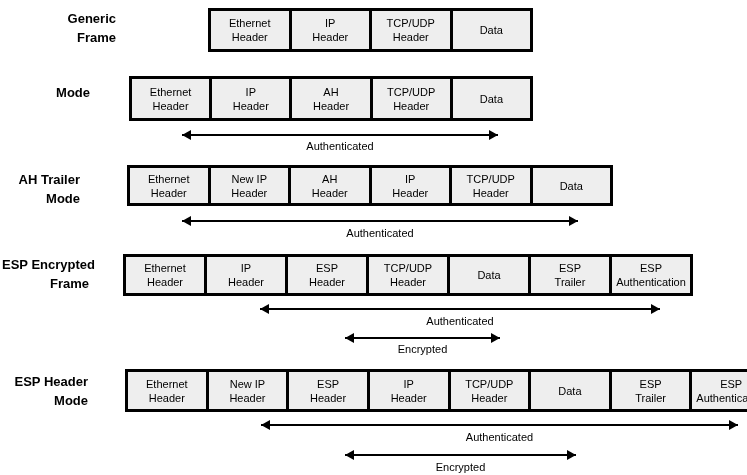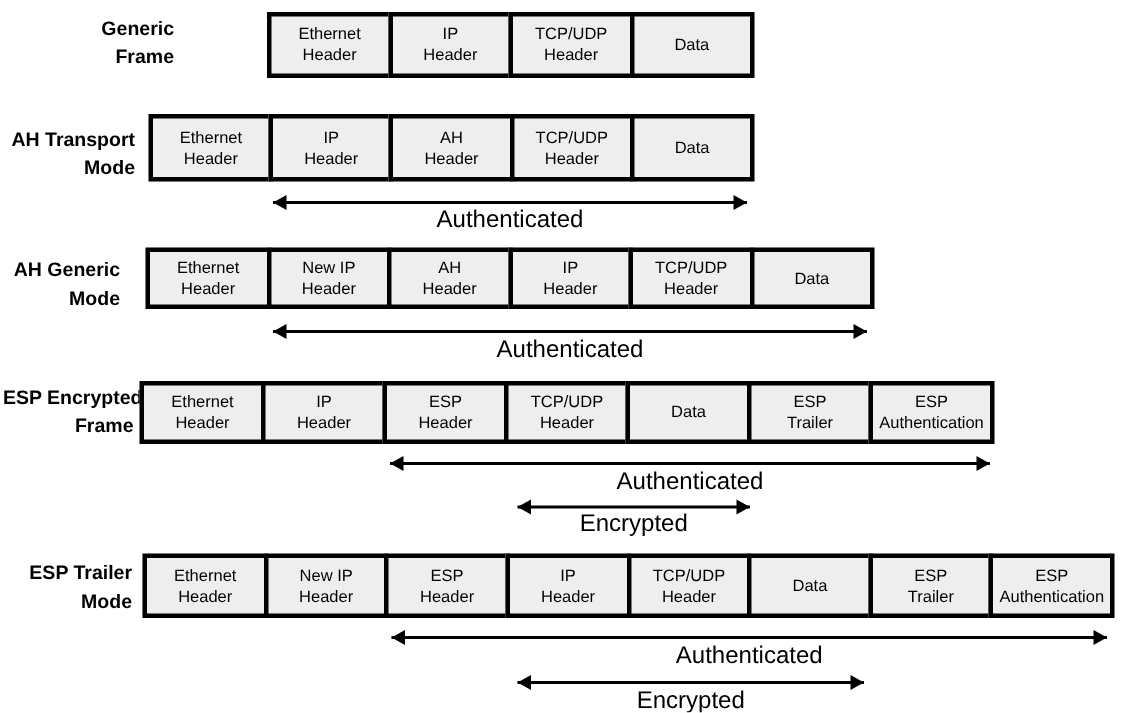--- a/index.html
+++ b/index.html
@@ -16,20 +16,21 @@
     position: absolute;
     font-weight: bold;
     font-size: 13px;
     line-height: 19px;
     text-align: right;
     white-space: nowrap;
   }
   .boxes {
     position: absolute;
     display: flex;
+    margin-left: 30px;
   }
   .box {
     flex: 1 1 0;
     border: 3px solid #000;
     background: #eeeeee;
     display: flex;
     flex-direction: column;
     justify-content: center;
     align-items: center;
     font-size: 11px;
@@ -48,21 +49,21 @@
     position: absolute;
     top: -4px;
     width: 0; height: 0;
     border-top: 5px solid transparent;
     border-bottom: 5px solid transparent;
   }
   .arrow::before { left: 0; border-right: 9px solid #000; }
   .arrow::after { right: 0; border-left: 9px solid #000; }
   .arrow-label {
     position: absolute;
-    font-size: 16px;
+    font-size: 11px;
     line-height: 13px;
     text-align: center;
   }
 </style>
 </head>
 <body>
 
 <div class="canvas">
 
   <div class="row-label" style="left:6px; top:9px; width:110px;">
@@ -82,21 +83,20 @@
       <div>TCP/UDP</div>
       <div>Header</div>
     </div>
     <div class="box">
       <div>Data</div>
       <div></div>
     </div>
   </div>
 
   <div class="row-label" style="left:0px; top:83px; width:90px;">
-    <div>AH Transport</div>
     <div>Mode</div>
   </div>
   <div class="boxes" style="left:99px; top:76px; width:404px; height:45px;">
     <div class="box">
       <div>Ethernet</div>
       <div>Header</div>
     </div>
     <div class="box">
       <div>IP</div>
       <div>Header</div>
@@ -111,21 +111,21 @@
     </div>
     <div class="box">
       <div>Data</div>
       <div></div>
     </div>
   </div>
   <div class="arrow" style="left:182px; top:134px; width:316px;"></div>
   <div class="arrow-label" style="left:182px; top:140px; width:316px;">Authenticated</div>
 
   <div class="row-label" style="left:0px; top:170px; width:80px;">
-    <div>AH Generic</div>
+    <div>AH Trailer</div>
     <div>Mode</div>
   </div>
   <div class="boxes" style="left:97px; top:165px; width:486px; height:41px;">
     <div class="box">
       <div>Ethernet</div>
       <div>Header</div>
     </div>
     <div class="box">
       <div>New IP</div>
       <div>Header</div>
@@ -183,21 +183,21 @@
       <div>ESP</div>
       <div>Authentication</div>
     </div>
   </div>
   <div class="arrow" style="left:260px; top:308px; width:400px;"></div>
   <div class="arrow-label" style="left:260px; top:315px; width:400px;">Authenticated</div>
   <div class="arrow" style="left:345px; top:337px; width:155px;"></div>
   <div class="arrow-label" style="left:345px; top:343px; width:155px;">Encrypted</div>
 
   <div class="row-label" style="left:0px; top:372px; width:88px;">
-    <div>ESP Trailer</div>
+    <div>ESP Header</div>
     <div>Mode</div>
   </div>
   <div class="boxes" style="left:95px; top:369px; width:648px; height:43px;">
     <div class="box">
       <div>Ethernet</div>
       <div>Header</div>
     </div>
     <div class="box">
       <div>New IP</div>
       <div>Header</div>

